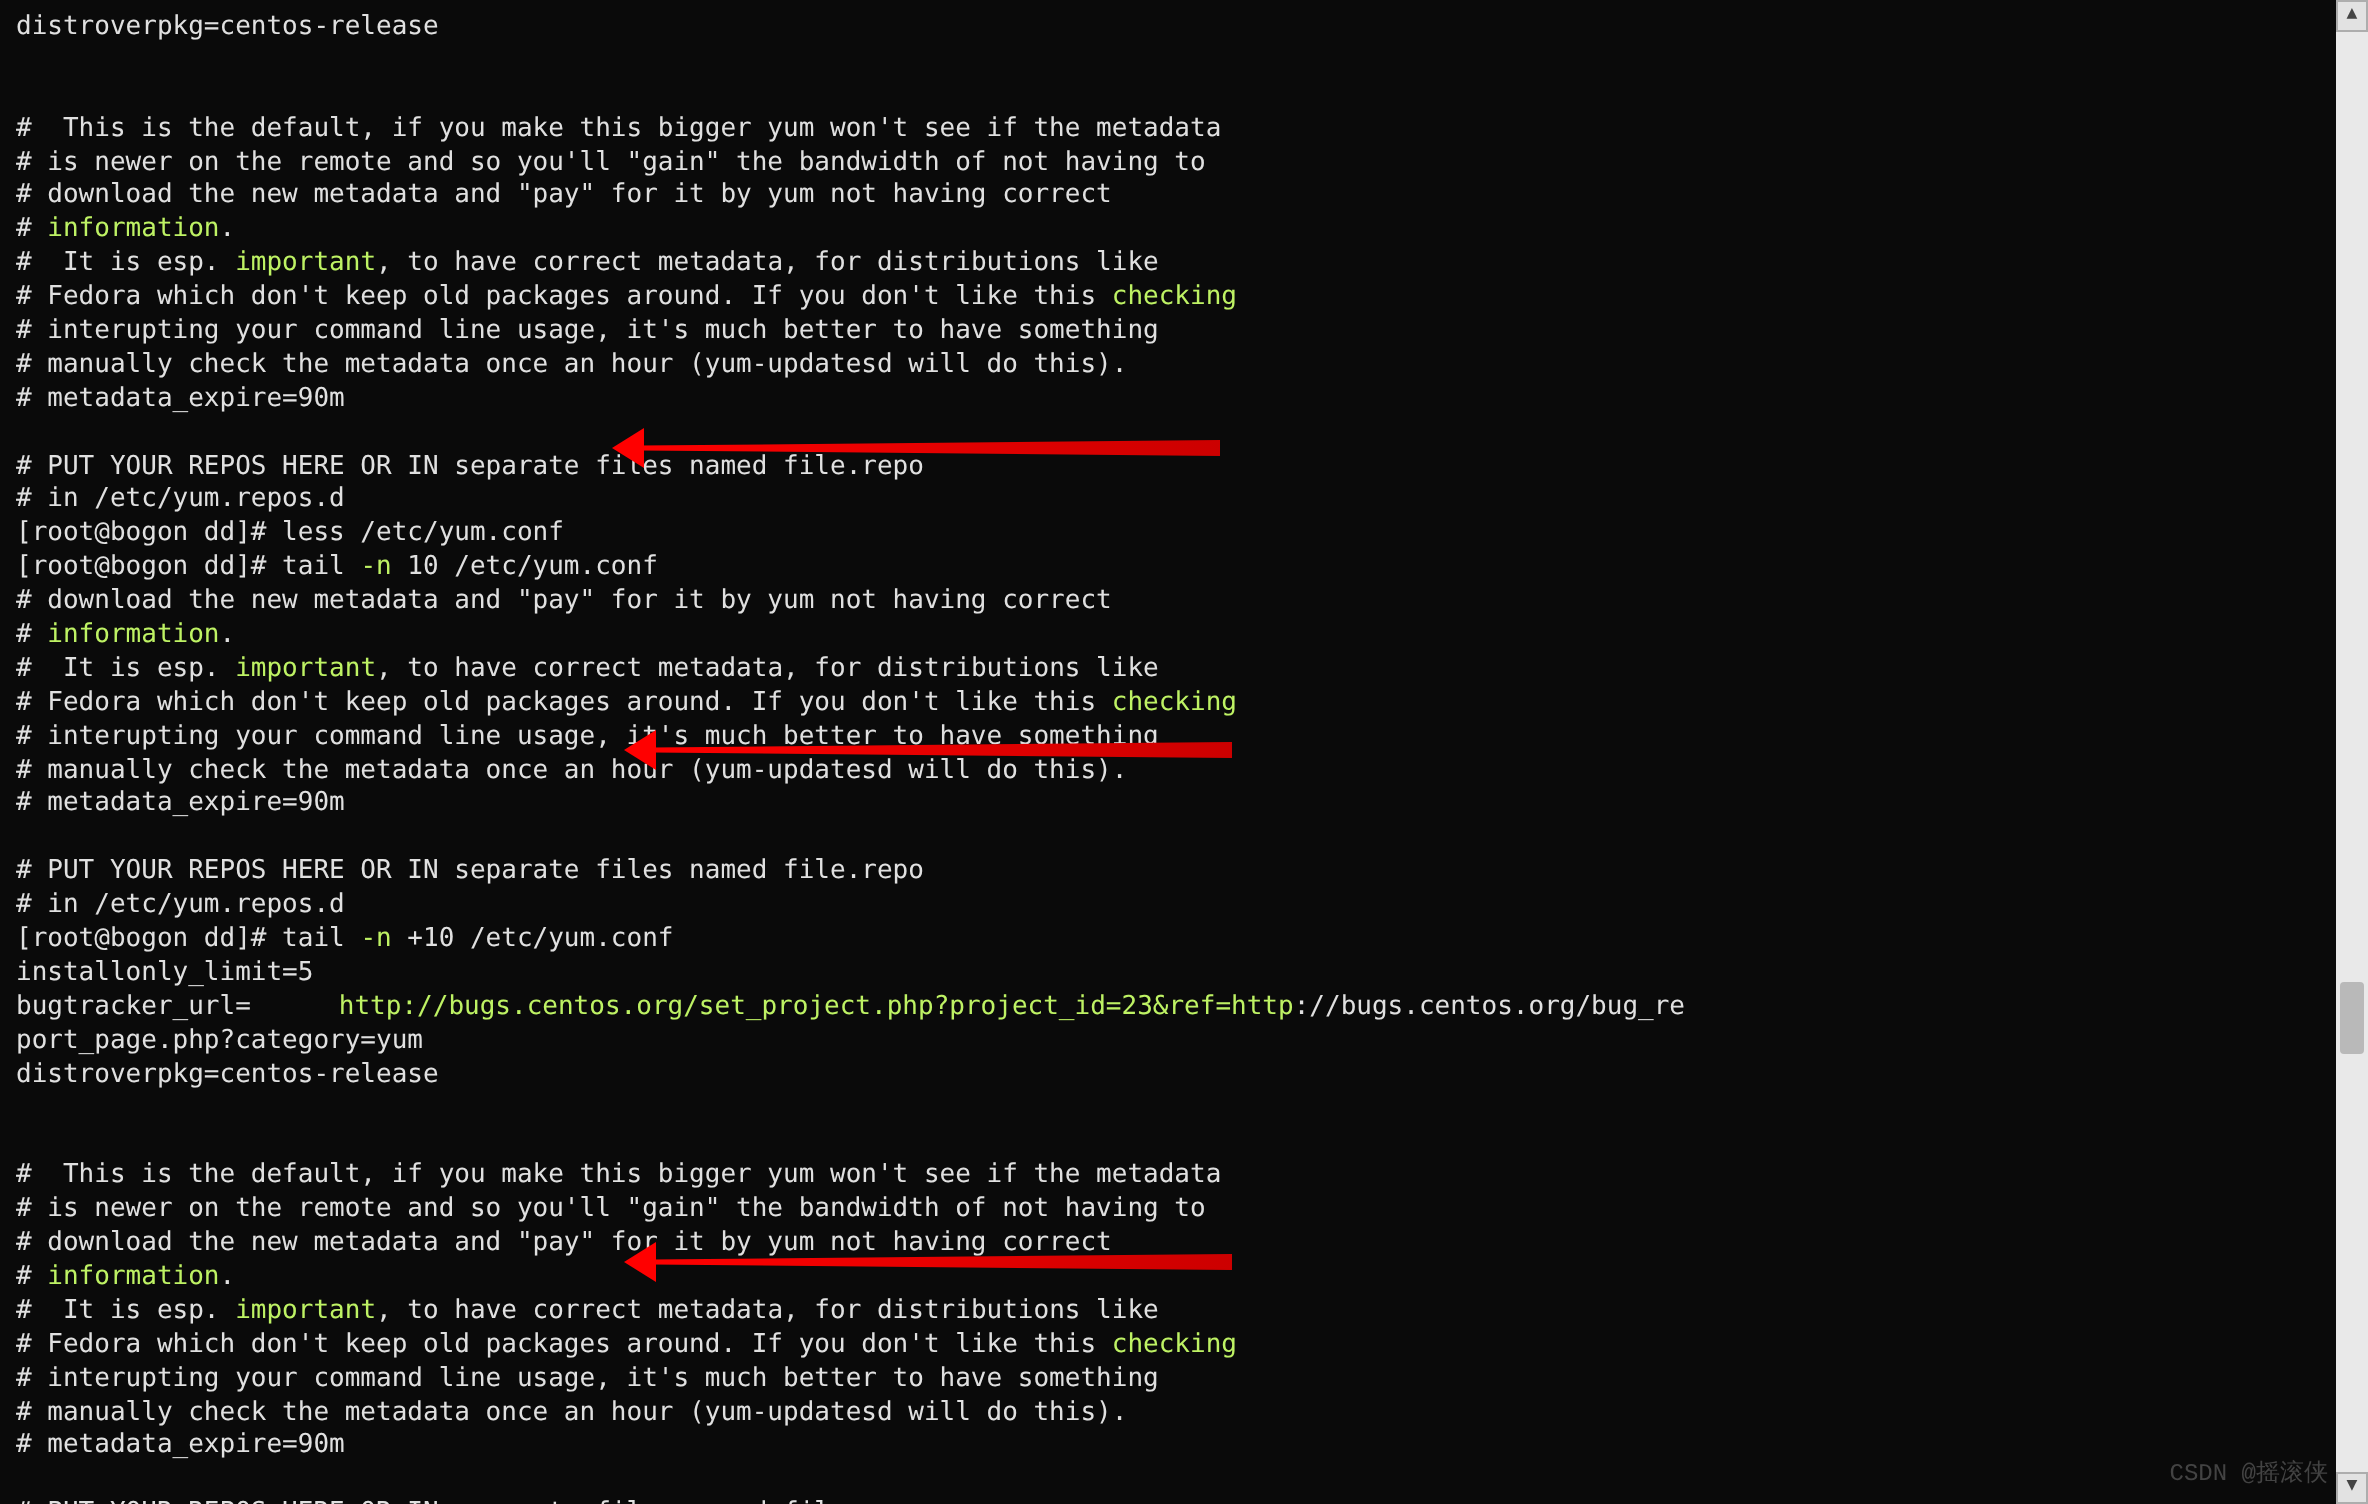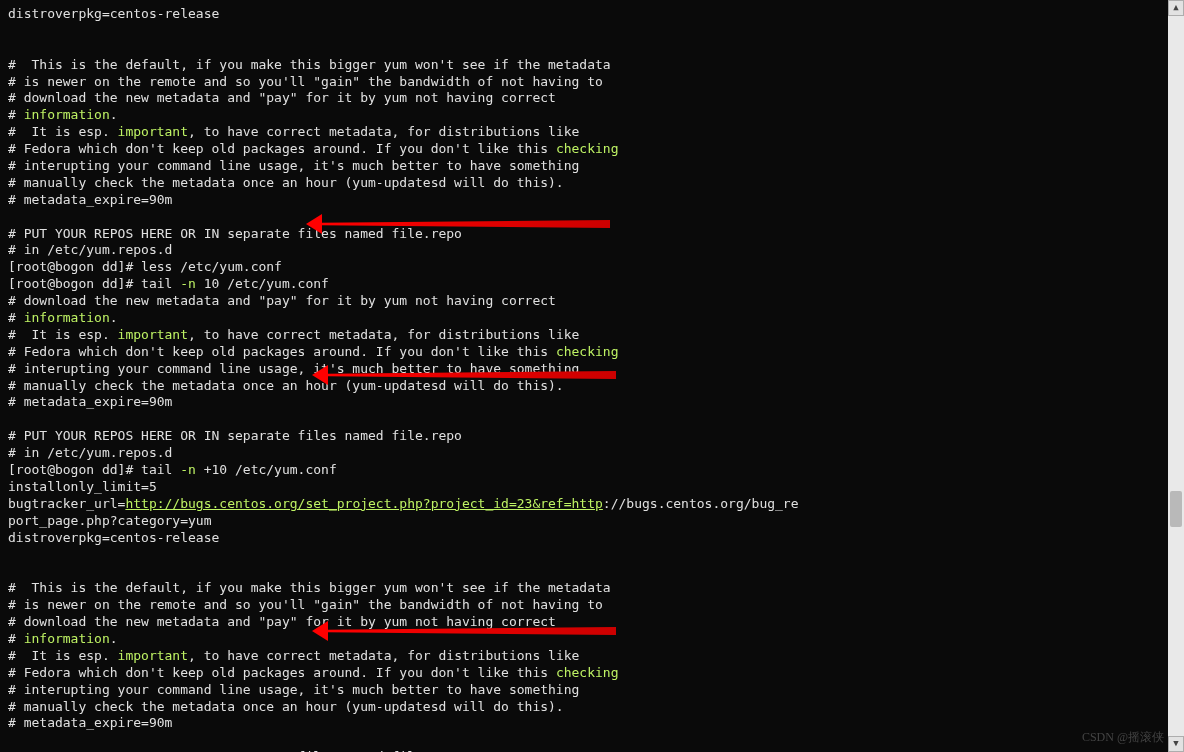--- a/index.html
+++ b/index.html
@@ -6,26 +6,26 @@
   .viewport{position:relative;width:1184px;height:752px;background:#0a0a0a;overflow:hidden;}
   .terminal{position:absolute;left:0;top:0;right:16px;bottom:0;padding:6px 8px 0 8px;white-space:pre;}
   .scrollbar{position:absolute;right:0;top:0;width:16px;height:100%;background:#e9e9e9;}
   .sb-btn{position:absolute;left:0;width:16px;height:16px;background:#e2e2e2;border:1px solid #adadad;box-sizing:border-box;display:flex;align-items:center;justify-content:center;font-size:9px;color:#444;}
   .sb-up{top:0;}
   .sb-down{bottom:0;}
   .sb-track{position:absolute;left:0;right:0;top:16px;bottom:16px;}
   .sb-thumb{position:absolute;left:2px;right:2px;top:66%;height:36px;background:#b9b9b9;border-radius:2px;}
   .w{color:#e0e0e0;} 
   .cy{color:#bef264;} 
-  .url{text-decoration:underline;}
+  .url{margin-left:44px;}
   
   .arrow{position:absolute;height:8px;pointer-events:none;}
   .arrow .shaft{position:absolute;top:0;height:8px;right:0;background:linear-gradient(to right,#ff0000,#cc0000);clip-path:polygon(0 35%,100% 0,100% 100%,0 65%);}
   .arrow .head{position:absolute;left:-14px;top:-6px;width:0;height:0;border-top:10px solid transparent;border-bottom:10px solid transparent;border-right:16px solid #ff0000;}
-  .watermark{position:absolute;right:20px;bottom:6px;color:#6a6a6a;font-size:12px;font-family:Liberation Serif, serif;opacity:.6;}
+  .watermark{position:absolute;right:20px;bottom:6px;color:#6a6a6a;font-size:12px;font-family:Liberation Mono, monospace;opacity:.6;}
 </style>
 </head>
 <body>
 
 <div class="viewport">
   <div class="terminal" id="term"><div>distroverpkg=centos-release</div><div>&nbsp;</div><div>&nbsp;</div><div>#  This is the default, if you make this bigger yum won't see if the metadata</div><div># is newer on the remote and so you'll "gain" the bandwidth of not having to</div><div># download the new metadata and "pay" for it by yum not having correct</div><div><span class="w"># </span><span class="cy">information</span><span class="w">.</span></div><div><span class="w">#  It is esp. </span><span class="cy">important</span><span class="w">, to have correct metadata, for distributions like</span></div><div><span class="w"># Fedora which don't keep old packages around. If you don't like this </span><span class="cy">checking</span></div><div># interupting your command line usage, it's much better to have something</div><div># manually check the metadata once an hour (yum-updatesd will do this).</div><div># metadata_expire=90m</div><div>&nbsp;</div><div># PUT YOUR REPOS HERE OR IN separate files named file.repo</div><div># in /etc/yum.repos.d</div><div>[root@bogon dd]# less /etc/yum.conf</div><div><span class="w">[root@bogon dd]# tail </span><span class="cy">-n</span><span class="w"> 10 /etc/yum.conf</span></div><div># download the new metadata and "pay" for it by yum not having correct</div><div><span class="w"># </span><span class="cy">information</span><span class="w">.</span></div><div><span class="w">#  It is esp. </span><span class="cy">important</span><span class="w">, to have correct metadata, for distributions like</span></div><div><span class="w"># Fedora which don't keep old packages around. If you don't like this </span><span class="cy">checking</span></div><div># interupting your command line usage, it's much better to have something</div><div># manually check the metadata once an hour (yum-updatesd will do this).</div><div># metadata_expire=90m</div><div>&nbsp;</div><div># PUT YOUR REPOS HERE OR IN separate files named file.repo</div><div># in /etc/yum.repos.d</div><div><span class="w">[root@bogon dd]# tail </span><span class="cy">-n</span><span class="w"> +10 /etc/yum.conf</span></div><div>installonly_limit=5</div><div><span class="w">bugtracker_url=</span><span class="cy url">http://bugs.centos.org/set_project.php?project_id=23&amp;ref=http</span><span class="w">://bugs.centos.org/bug_re</span></div><div>port_page.php?category=yum</div><div>distroverpkg=centos-release</div><div>&nbsp;</div><div>&nbsp;</div><div>#  This is the default, if you make this bigger yum won't see if the metadata</div><div># is newer on the remote and so you'll "gain" the bandwidth of not having to</div><div># download the new metadata and "pay" for it by yum not having correct</div><div><span class="w"># </span><span class="cy">information</span><span class="w">.</span></div><div><span class="w">#  It is esp. </span><span class="cy">important</span><span class="w">, to have correct metadata, for distributions like</span></div><div><span class="w"># Fedora which don't keep old packages around. If you don't like this </span><span class="cy">checking</span></div><div># interupting your command line usage, it's much better to have something</div><div># manually check the metadata once an hour (yum-updatesd will do this).</div><div># metadata_expire=90m</div><div>&nbsp;</div><div># PUT YOUR REPOS HERE OR IN separate files named file.repo</div></div>
 
   <div id="arrows-layer">
       <div class="arrow" style="left: 320px; top: 220px; width: 290px;">
         <div class="shaft" style="width: 290px;"></div>

